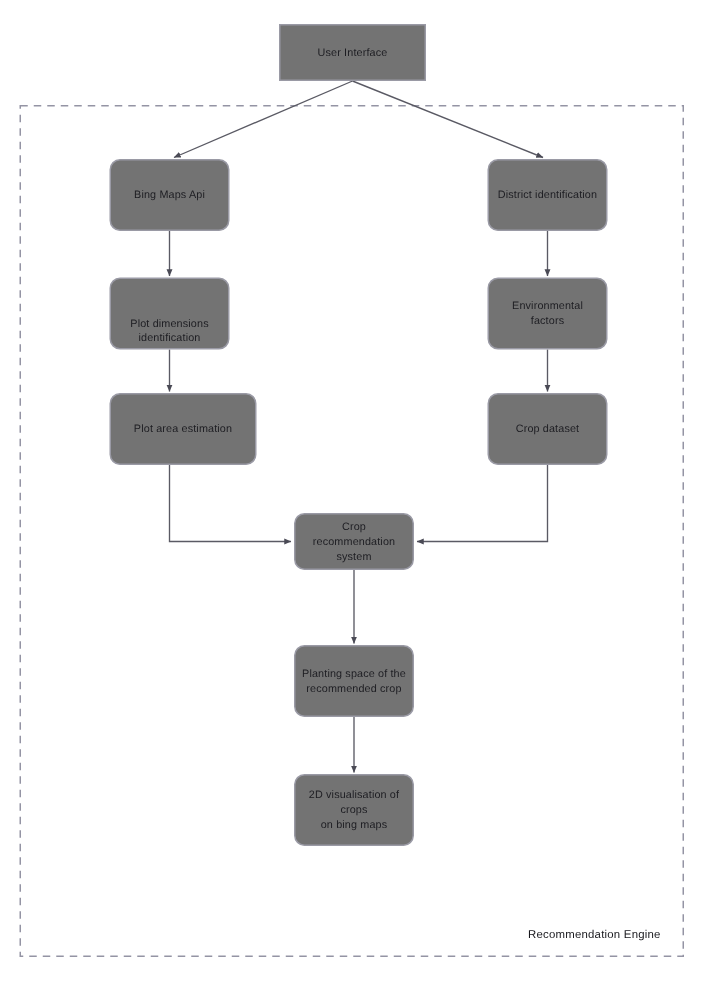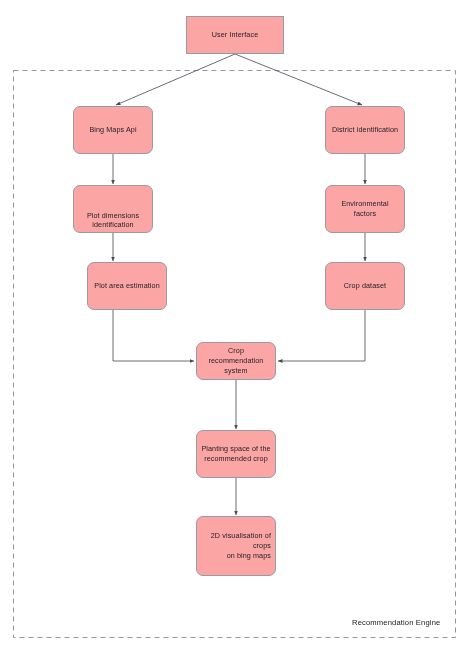--- a/index.html
+++ b/index.html
@@ -19,21 +19,21 @@
     position: absolute;
     left: 0;
     top: 0;
     width: 474px;
     height: 659px;
   }
   .node {
     position: absolute;
     box-sizing: border-box;
     border: 1px solid #9a9aa5;
-    background: #fca5a5;
+    background: #737373;
     border-radius: 7px;
     display: flex;
     align-items: center;
     justify-content: center;
     text-align: center;
     font-size: 7.2px;
     line-height: 1.35;
     color: #1d1d22;
     letter-spacing: 0.1px;
     padding: 2px 4px;
@@ -103,38 +103,38 @@
 
   <div class="node" style="left:73px; top:185px; width:80px; height:48px;align-items:flex-end;">
     <span class="node-label">Plot dimensions
 identification</span>
   </div>
 
   <div class="node" style="left:325px; top:185px; width:80px; height:48px;">
     <span class="node-label">Environmental factors</span>
   </div>
 
-  <div class="node" style="left:87px; top:262px; width:80px; height:48px;">
+  <div class="node" style="left:73px; top:262px; width:98px; height:48px;">
     <span class="node-label">Plot area estimation</span>
   </div>
 
   <div class="node" style="left:325px; top:262px; width:80px; height:48px;">
     <span class="node-label">Crop dataset</span>
   </div>
 
   <div class="node" style="left:196px; top:342px; width:80px; height:38px;">
     <span class="node-label">Crop recommendation
 system</span>
   </div>
 
   <div class="node" style="left:196px; top:430px; width:80px; height:48px;">
     <span class="node-label">Planting space of the
 recommended crop</span>
   </div>
 
-  <div class="node" style="left:196px; top:516px; width:80px; height:60px;text-align:right;">
+  <div class="node" style="left:196px; top:516px; width:80px; height:48px;">
     <span class="node-label">2D visualisation of crops
 on bing maps</span>
   </div>
 
   <div class="boundary-label" style="left:352px; top:618px;">Recommendation Engine</div>
 
 </div>
 
 </body></html>

